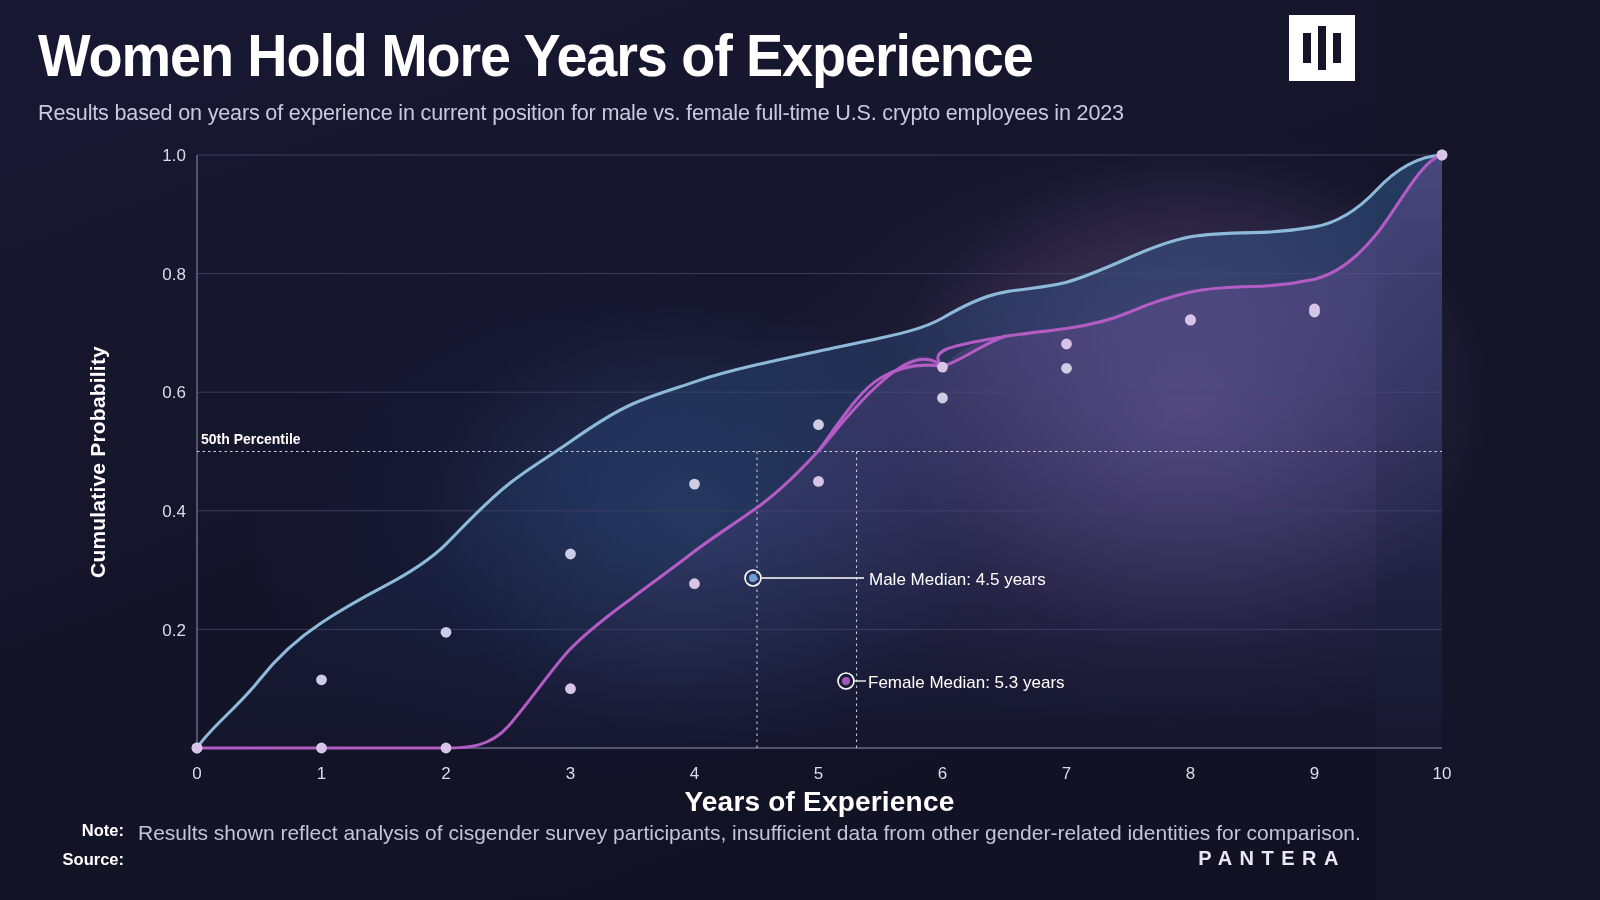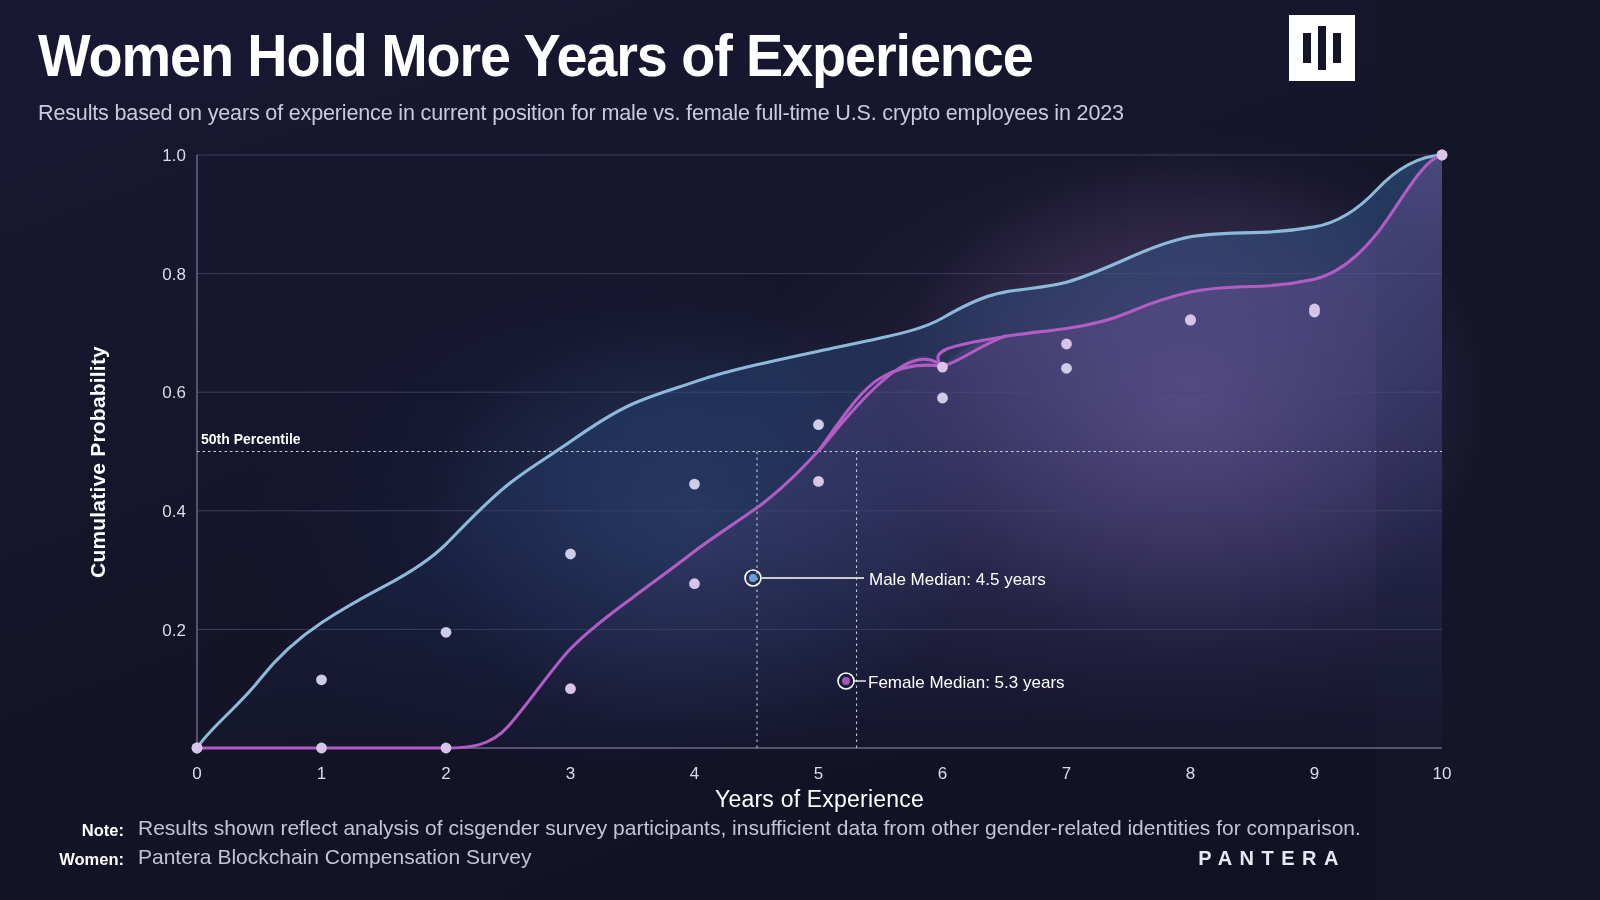--- a/index.html
+++ b/index.html
@@ -54,30 +54,30 @@
   .ylabel {
     position: absolute;
     left: -62px; top: 450px;
     width: 320px; text-align: center;
     transform: rotate(-90deg);
     font-size: 21px; font-weight: bold; color: #ffffff;
     letter-spacing: 0.2px;
   }
   .xlabel {
     position: absolute; left: 197px; top: 786px; width: 1245px;
-    text-align: center; font-size: 23px; font-weight: normal; color: #ffffff;
+    text-align: center; font-size: 28px; font-weight: bold; color: #ffffff;
     letter-spacing: 0.2px;
   }
   .tick-text { font-size: 17px; fill: #dcdce8; font-family: "Liberation Sans", sans-serif; }
   .pct-text  { font-size: 14px; fill: #ffffff; font-family: "Liberation Sans", sans-serif; font-weight: bold; }
   .ann-text  { font-size: 17px; fill: #ffffff; font-family: "Liberation Sans", sans-serif; }
 
   
   .footer { position: absolute; left: 46px; bottom: 26px; }
-  .foot-row { display: flex; align-items: flex-end; margin-bottom: 5px; }
+  .foot-row { display: flex; align-items: flex-start; margin-bottom: 5px; }
   .foot-key {
     font-size: 16.5px; font-weight: bold; color: #ffffff;
     width: 78px; text-align: right; margin-right: 14px; white-space: nowrap;
   }
   .foot-val { font-size: 21px; color: #c2c4d8; white-space: nowrap; }
 
   .wordmark {
     position: absolute; right: 30px; bottom: 30px;
     font-size: 20px; color: #e8e9f4; letter-spacing: 7.5px;
     font-weight: bold;
@@ -244,20 +244,19 @@
     <div class="ylabel">Cumulative Probability</div>
     <div class="xlabel">Years of Experience</div>
   </div>
 
   <div class="footer">
     <div class="foot-row">
       <div class="foot-key">Note:</div>
       <div class="foot-val">Results shown reflect analysis of cisgender survey participants, insufficient data from other gender-related identities for comparison.</div>
     </div>
     <div class="foot-row">
-      <div class="foot-key">Women:</div>
-      <div class="foot-val">Pantera Blockchain Compensation Survey</div>
+      <div class="foot-key">Source:</div>
     </div>
   </div>
 
   <div class="wordmark">PANTERA</div>
 
 </div>
 
 </body></html>

